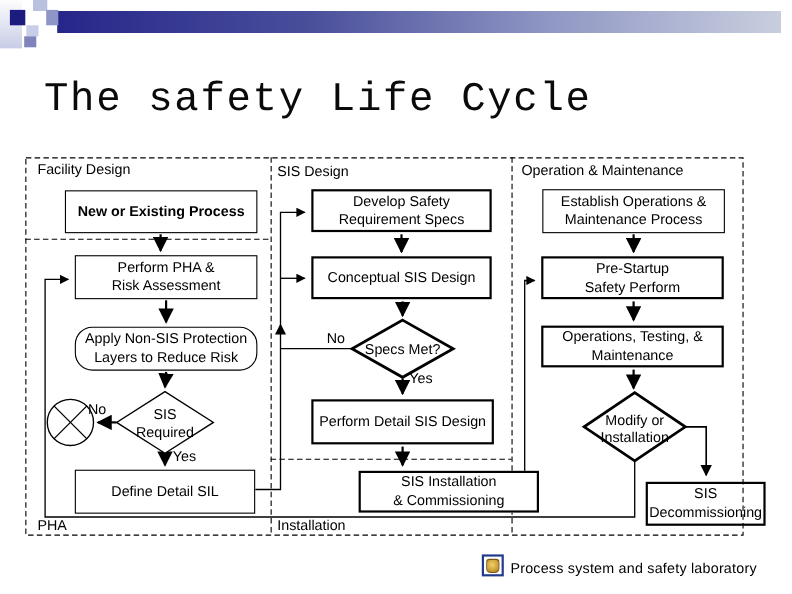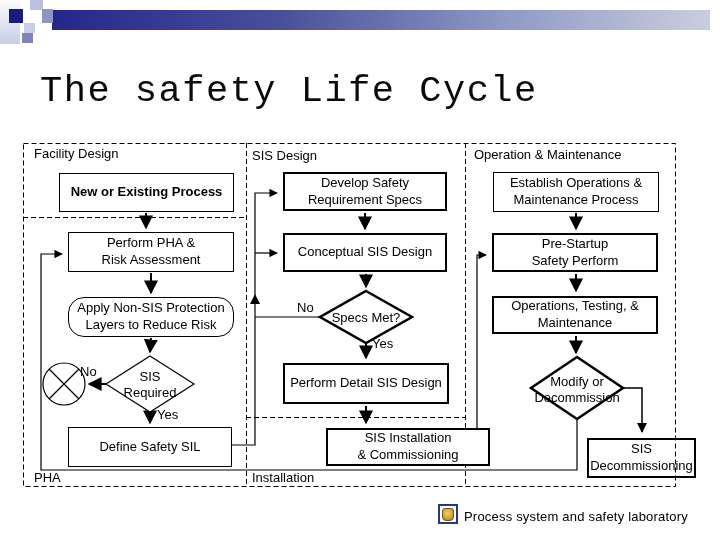--- a/index.html
+++ b/index.html
@@ -101,41 +101,41 @@
     <line x1="49" y1="369" x2="79" y2="399"></line>
     <line x1="79" y1="369" x2="49" y2="399"></line>
   </g>
 </svg>
 
 <div class="node thin" style="left:59px;top:173px;width:173px;height:37px;font-weight:bold;">New or Existing Process</div>
 <div class="node thin" style="left:68px;top:232px;width:164px;height:38px;">Perform PHA &amp;
 Risk Assessment</div>
 <div class="node thin" style="left:68px;top:297px;width:164px;height:38px;border-radius:16px;">Apply Non-SIS Protection
 Layers to Reduce Risk</div>
-<div class="node thin" style="left:68px;top:427px;width:162px;height:38px;">Define Safety SIL</div>
+<div class="node thin" style="left:68px;top:427px;width:162px;height:38px;">Define Detail SIL</div>
 <div class="node thick" style="left:283px;top:172px;width:160px;height:35px;">Develop Safety
 Requirement Specs</div>
 <div class="node thick" style="left:283px;top:233px;width:160px;height:35px;">Conceptual SIS Design</div>
 <div class="node thick" style="left:283px;top:363px;width:162px;height:37px;">Perform Detail SIS Design</div>
 <div class="node thick" style="left:283px;top:428px;width:160px;height:34px;margin-left:43px;">SIS Installation
 &amp; Commissioning</div>
 <div class="node thin" style="left:493px;top:172px;width:164px;height:38px;">Establish Operations &amp;
 Maintenance Process</div>
 <div class="node thick" style="left:492px;top:233px;width:162px;height:35px;">Pre-Startup
 Safety Perform</div>
 <div class="node thick" style="left:492px;top:296px;width:162px;height:34px;">Operations, Testing, &amp;
 Maintenance</div>
 <div class="node thick clear-bg" style="left:587px;top:438px;width:105px;height:36px;">SIS
 Decommissioning</div>
 
 <div class="dm-label" style="left:105px;top:369px;width:90px;">SIS
 Required</div>
 <div class="dm-label" style="left:320px;top:310px;width:92px;">Specs Met?</div>
 <div class="dm-label" style="left:527px;top:374px;width:100px;">Modify or
-Decommission</div>
+Installation</div>
 
 <div class="sec-label" style="left:34px;top:146px;">Facility Design</div>
 <div class="sec-label" style="left:252px;top:148px;">SIS Design</div>
 <div class="sec-label" style="left:474px;top:147px;">Operation &amp; Maintenance</div>
 <div class="sec-label" style="left:34px;top:470px;">PHA</div>
 <div class="sec-label" style="left:252px;top:470px;">Installation</div>
 
 <div class="edge-label" style="left:80px;top:364px;">No</div>
 <div class="edge-label" style="left:157px;top:407px;">Yes</div>
 <div class="edge-label" style="left:297px;top:300px;">No</div>

